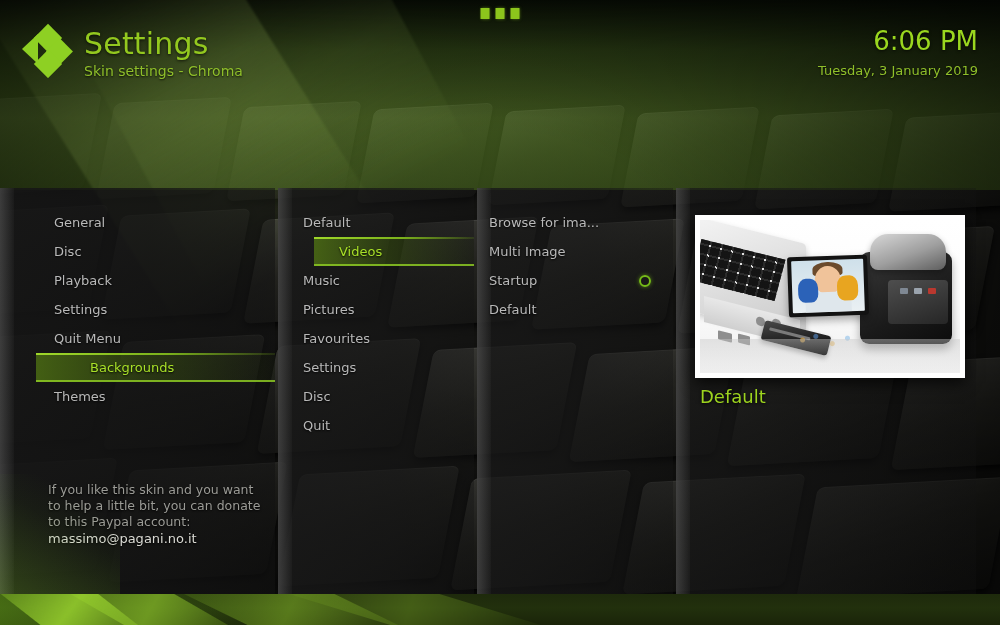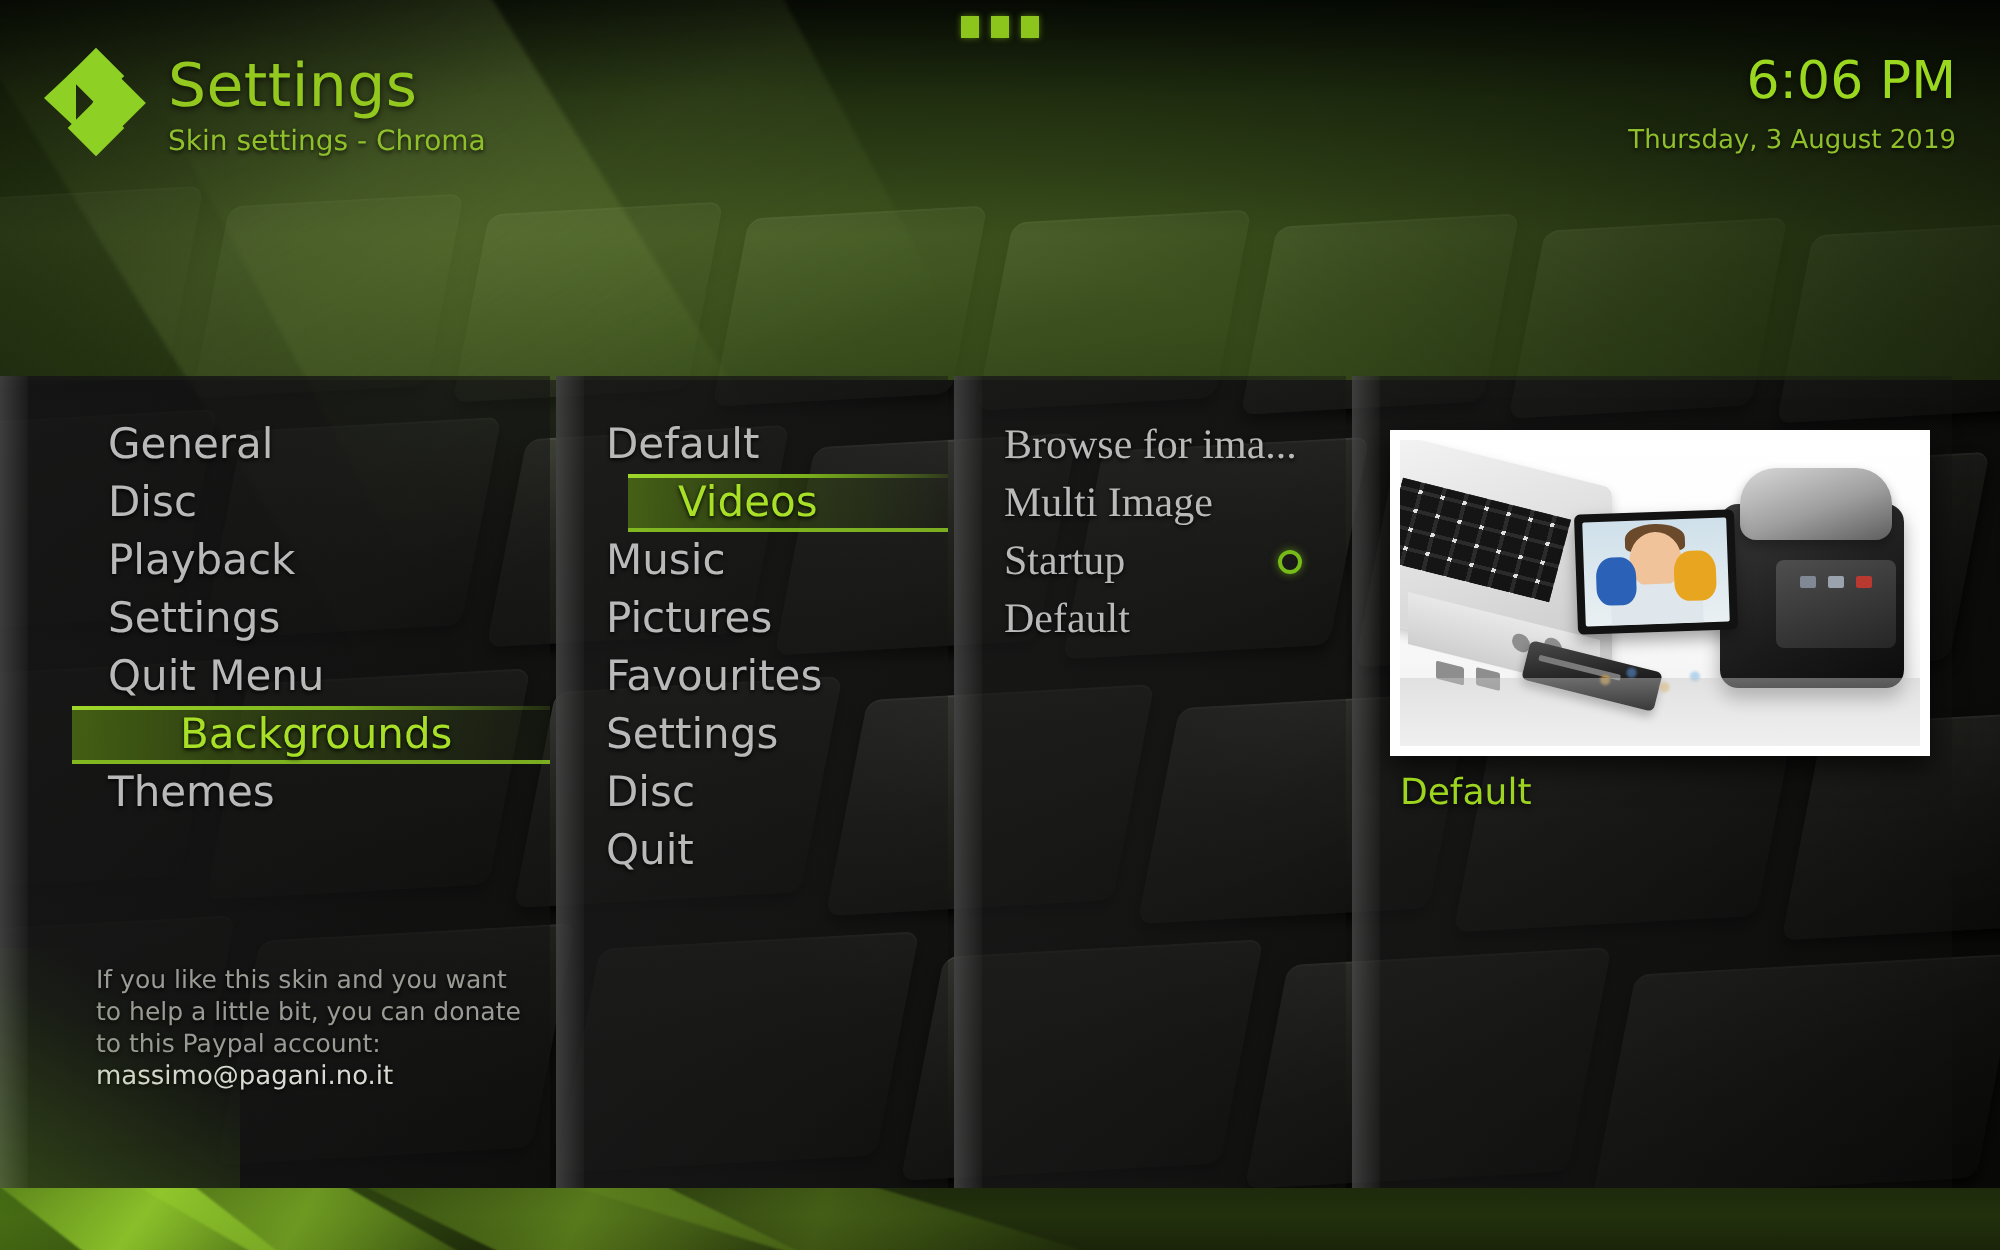--- a/index.html
+++ b/index.html
@@ -85,21 +85,21 @@
 
   .col1 { left:0;   width:275px; }
   .col2 { left:278px; width:196px; background:linear-gradient(90deg, rgba(24,24,24,.88) 0%, rgba(22,22,22,.72) 60%, rgba(20,20,20,.42) 100%); }
   .col3 { left:477px; width:196px; background:linear-gradient(90deg, rgba(24,24,24,.84) 0%, rgba(22,22,22,.66) 60%, rgba(20,20,20,.38) 100%); }
   .col4 { left:676px; width:300px; background:linear-gradient(90deg, rgba(24,24,24,.74) 0%, rgba(20,20,20,.48) 70%, rgba(18,18,18,.30) 100%); }
 
   .menu { position:absolute; left:0; top:20px; width:100%; }
   .item {
     position:relative;
     height:29px; line-height:29px;
-    font-size:21px; color:#b9b9b9;
+    font-size:13px; color:#b9b9b9;
     text-shadow:0 1px 2px rgba(0,0,0,.9);
     white-space:nowrap; overflow:hidden;
   }
   .item.sel { color:#a8e028;margin-left:36px; }
   .item .lbl { position:relative; z-index:3; display:block; }
 
   
   .item.sel::before {
     content:""; position:absolute; left:0; right:0; top:0; bottom:0;
     background:linear-gradient(90deg, rgba(95,140,18,.62) 0%, rgba(70,104,14,.40) 45%, rgba(40,58,10,.10) 100%);
@@ -107,21 +107,21 @@
   }
   .item.sel::after {
     content:""; position:absolute; left:0; right:0; top:0; height:2px;
     background:linear-gradient(90deg,#9fd82a 0%, #7bb11c 55%, rgba(120,170,30,.15) 100%);
     box-shadow:0 27px 0 0 rgba(140,200,35,.85);
     z-index:2;
   }
 
   .col1 .item { padding-left:54px; }
   .col2 .item { padding-left:25px; }
-  .col3 .item { padding-left:25px;font-family:Liberation Serif, serif; }
+  .col3 .item { padding-left:12px; }
 
   
   .ring {
     position:absolute; right:22px; top:50%; transform:translateY(-50%);
     width:12px; height:12px; border-radius:50%;
     border:2.5px solid #76bb18; box-sizing:border-box;
     box-shadow:0 0 4px rgba(118,187,24,.6);
     z-index:4;
   }
 
@@ -319,21 +319,21 @@
       <svg viewBox="0 0 56 58" width="56" height="58">
         <polygon points="4,29 20,14 20,44" fill="#8ed023"></polygon>
         <rect x="20" y="8" width="20" height="20" transform="rotate(45 30 18)" fill="#8ed023"></rect>
         <rect x="32" y="22" width="19" height="19" transform="rotate(45 41.5 31.5)" fill="#8ed023"></rect>
         <rect x="20" y="34" width="20" height="20" transform="rotate(45 30 44)" fill="#8ed023"></rect>
       </svg>
     </div>
     <div class="title">Settings</div>
     <div class="subtitle">Skin settings - Chroma</div>
     <div class="clock">6:06 PM</div>
-    <div class="date">Thursday, 3 August 2019</div>
+    <div class="date">Tuesday, 3 January 2019</div>
   </div>
 
   <div class="panels">
 
     <div class="col col1">
       <div class="col-edge" style="left:0;"></div>
       <div class="menu">
         <div class="item">
             <span class="lbl">General</span>
           </div>

